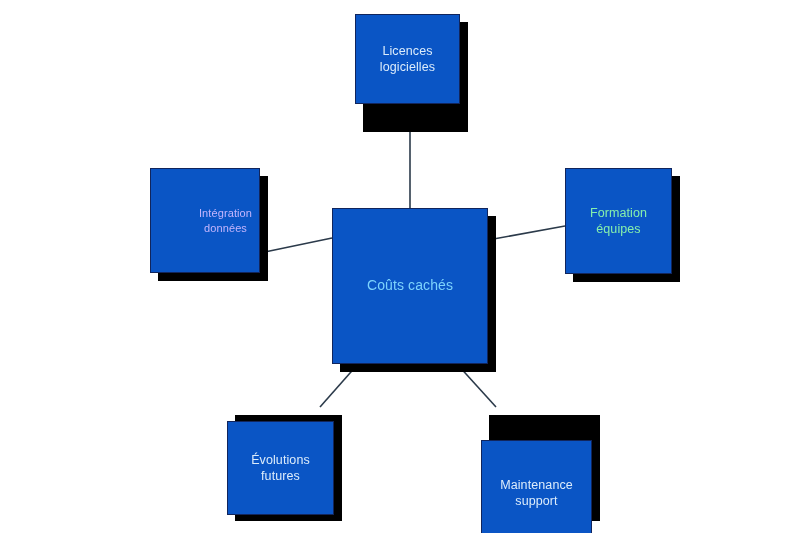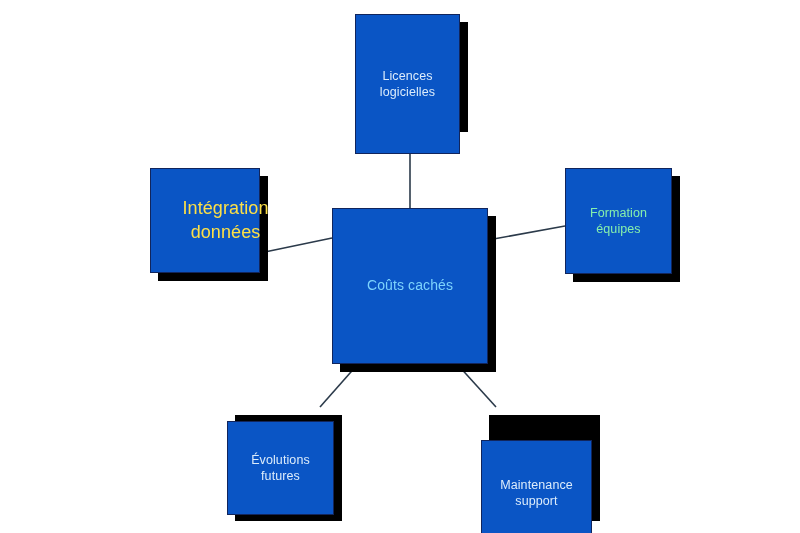--- a/index.html
+++ b/index.html
@@ -56,26 +56,26 @@
   <svg id="edge-layer" viewBox="0 0 800 533" width="800" height="533">
       <line x1="410" y1="208" x2="410" y2="124" stroke="#2b3a4a" stroke-width="1.6"></line>
       <line x1="332" y1="238" x2="260" y2="253" stroke="#2b3a4a" stroke-width="1.6"></line>
       <line x1="488" y1="240" x2="565" y2="226" stroke="#2b3a4a" stroke-width="1.6"></line>
       <line x1="358" y1="364" x2="320" y2="407" stroke="#2b3a4a" stroke-width="1.6"></line>
       <line x1="457" y1="364" x2="496" y2="407" stroke="#2b3a4a" stroke-width="1.6"></line>
     </svg>
 
   <div id="node-layer">
       <div class="node-shadow" style="left: 363px; top: 22px; width: 105px; height: 110px; background: rgb(0, 0, 0);"></div>
-      <div class="node" style="left: 355px; top: 14px; width: 105px; height: 140px; background: rgb(10, 85, 197); border-color: rgb(17, 37, 92); color: rgb(220, 236, 251); font-size: 12.5px;">
+      <div class="node" style="left: 355px; top: 14px; width: 105px; height: 90px; background: rgb(10, 85, 197); border-color: rgb(17, 37, 92); color: rgb(220, 236, 251); font-size: 12.5px;">
         <span class="node-label">Licences
 logicielles</span>
       </div>
       <div class="node-shadow" style="left: 158px; top: 176px; width: 110px; height: 105px; background: rgb(0, 0, 0);"></div>
-      <div class="node" style="left: 150px; top: 168px; width: 110px; height: 105px; background: rgb(10, 85, 197); border-color: rgb(17, 37, 92); color: #fde047; font-size: 18px; padding-left: 41px;">
+      <div class="node" style="left: 150px; top: 168px; width: 110px; height: 105px; background: rgb(10, 85, 197); border-color: rgb(17, 37, 92); color: #c4b5fd; font-size: 11px; padding-left: 41px;">
         <span class="node-label">Intégration
 données</span>
       </div>
       <div class="node-shadow" style="left: 573px; top: 176px; width: 107px; height: 106px; background: rgb(0, 0, 0);"></div>
       <div class="node" style="left: 565px; top: 168px; width: 107px; height: 106px; background: rgb(10, 85, 197); border-color: rgb(17, 37, 92); color: #86efac; font-size: 12.5px;">
         <span class="node-label">Formation
 équipes</span>
       </div>
       <div class="node-shadow" style="left: 235px; top: 415px; width: 107px; height: 106px; background: rgb(0, 0, 0);"></div>
       <div class="node" style="left: 227px; top: 421px; width: 107px; height: 94px; background: rgb(10, 85, 197); border-color: rgb(17, 37, 92); color: rgb(220, 236, 251); font-size: 12.5px;">

